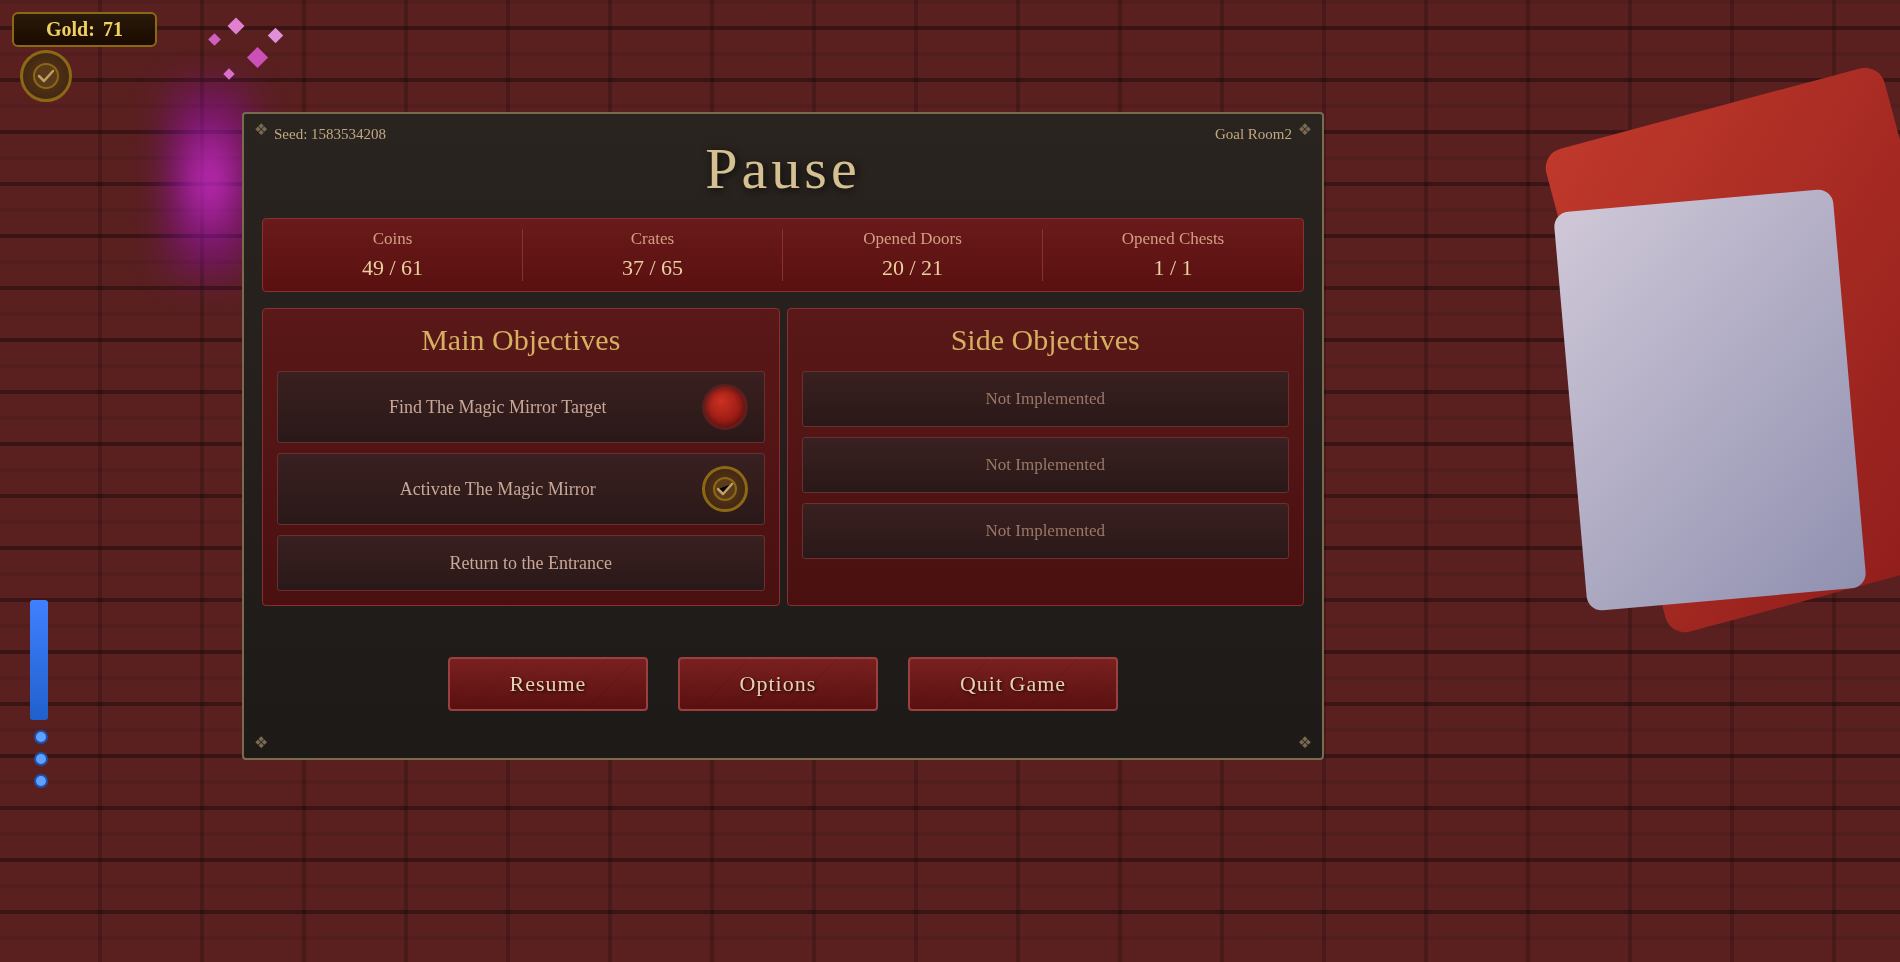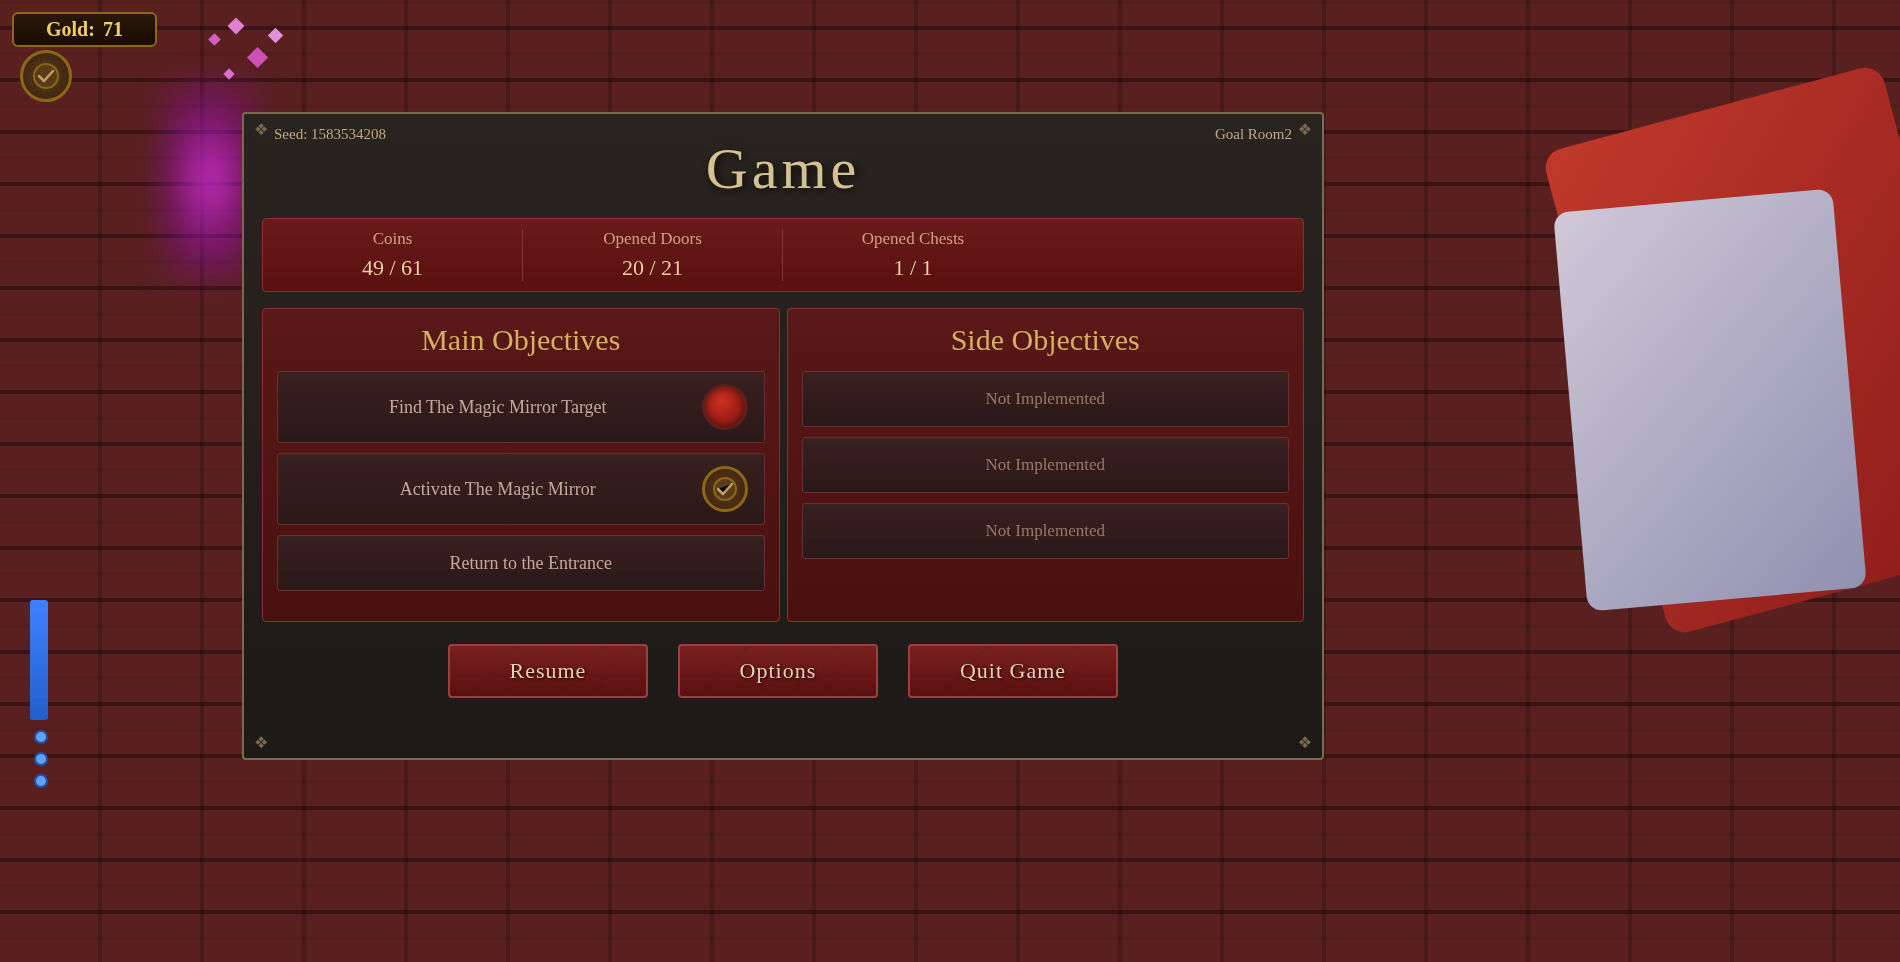--- a/index.html
+++ b/index.html
@@ -307,21 +307,21 @@
       border: 1px solid #6a3030;
       border-radius: 3px;
       padding: 12px 16px;
       margin-bottom: 10px;
       display: flex;
       align-items: center;
       justify-content: space-between;
       min-height: 56px;
     }
 
-    .objective-item:last-child { margin-bottom: 16px; padding-left: 36px; }
+    .objective-item:last-child { margin-bottom: 0; padding-left: 36px; }
 
     .objective-label {
       color: #c8a898;
       font-size: 18px;
       flex: 1;
       text-align: center;
     }
 
     
     .obj-check {
@@ -384,20 +384,21 @@
       color: #e8d0b0;
       font-size: 22px;
       font-family: 'Georgia', serif;
       cursor: pointer;
       padding: 12px 50px;
       letter-spacing: 1px;
       min-width: 200px;
       position: relative;
       text-shadow: 1px 1px 3px rgba(0,0,0,0.8);
       transition: background 0.1s;
+      margin-top: 29px;
     }
 
     
     .game-button::after {
       content: '';
       position: absolute;
       inset: 0;
       background: repeating-linear-gradient(
         -45deg,
         transparent,
@@ -449,26 +450,30 @@
 
 <div class="pause-dialog">
   <span class="corner-br">❖</span>
   <span class="corner-bl">❖</span>
 
   <div class="dialog-header">
     <span class="seed-text">Seed: 1583534208</span>
     <span class="goal-text">Goal Room2</span>
   </div>
 
-  <div class="pause-title">Game</div>
+  <div class="pause-title">Pause</div>
 
   <div class="stats-row">
     <div class="stat-item">
       <div class="stat-label">Coins</div>
       <div class="stat-value">49 / 61</div>
+    </div>
+    <div class="stat-item">
+      <div class="stat-label">Crates</div>
+      <div class="stat-value">37 / 65</div>
     </div>
     <div class="stat-item">
       <div class="stat-label">Opened Doors</div>
       <div class="stat-value">20 / 21</div>
     </div>
     <div class="stat-item">
       <div class="stat-label">Opened Chests</div>
       <div class="stat-value">1 / 1</div>
     </div>
   </div>

